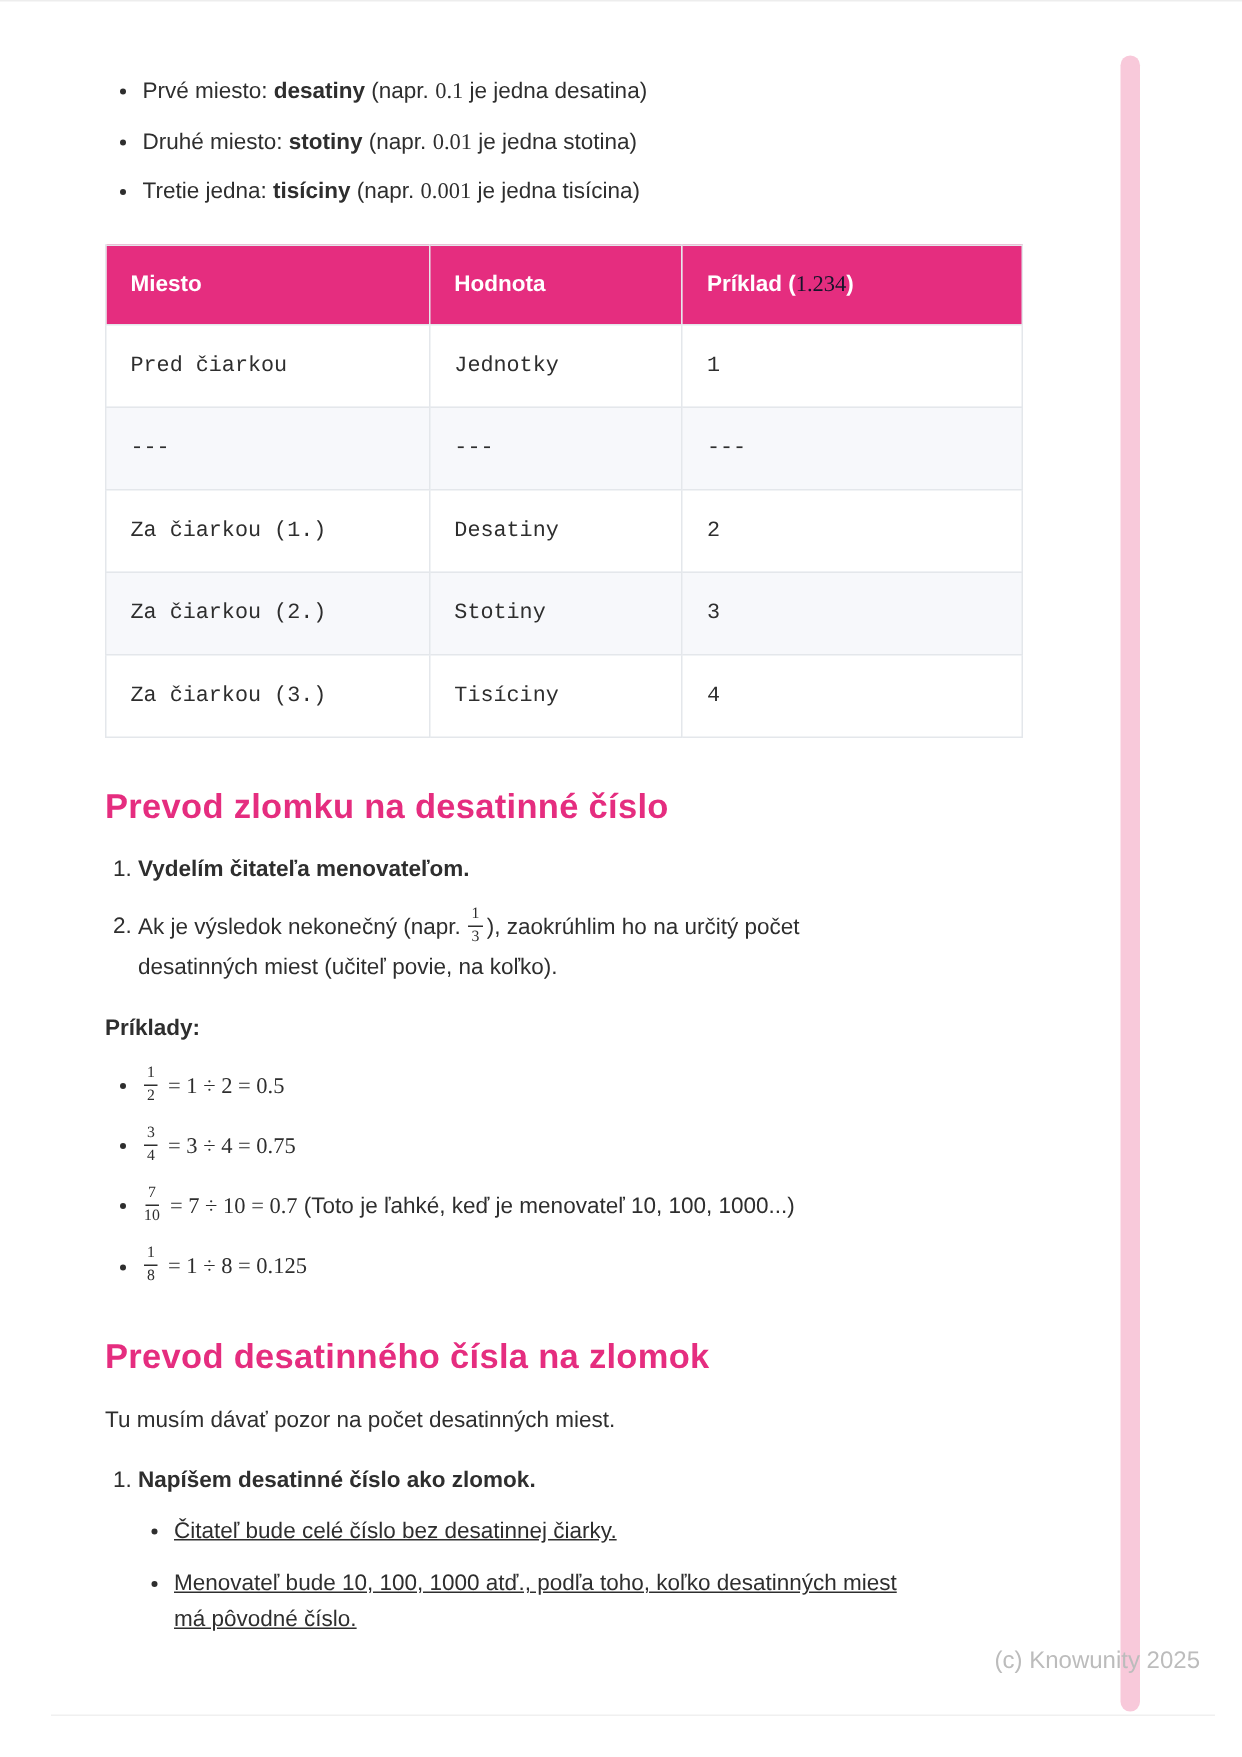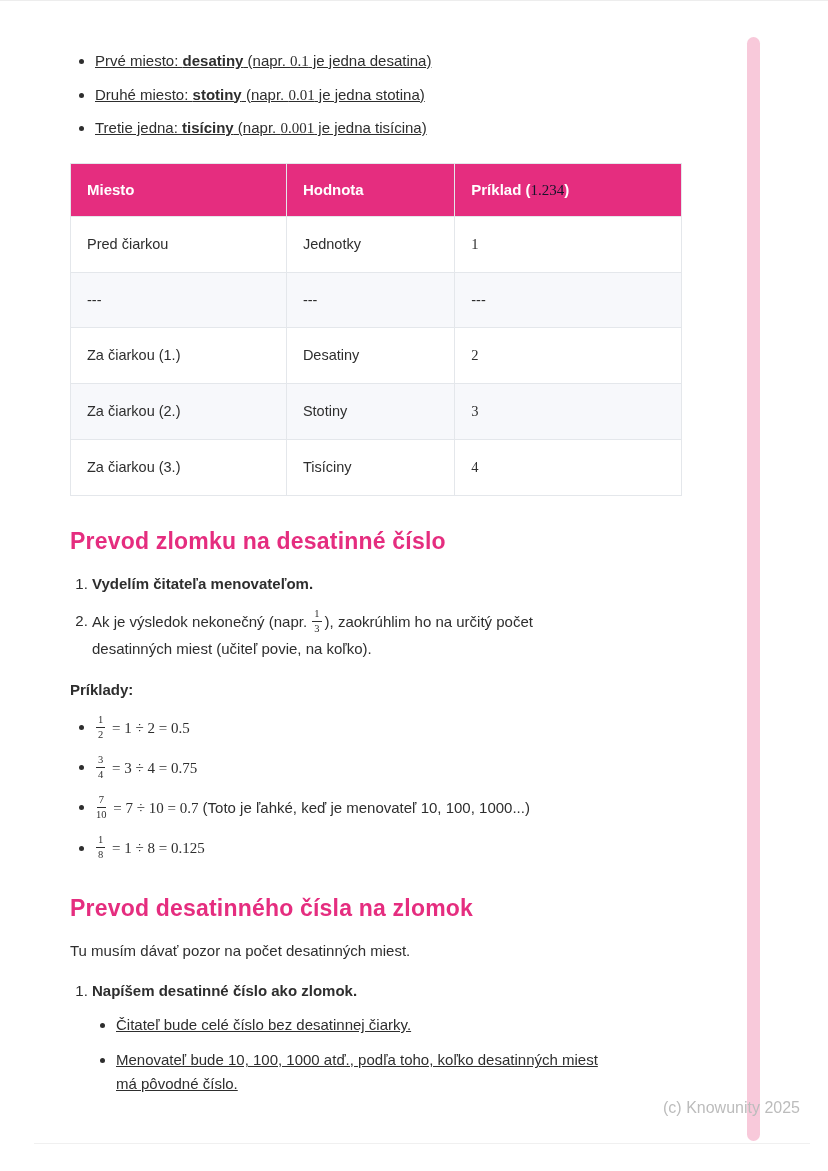--- a/index.html
+++ b/index.html
@@ -11,27 +11,27 @@
   }
   .page { position:absolute; inset:0; border-top:1px solid #ededed; }
   .content { padding:48px 98px 0 70px; }
 
   
   .m { font-family:"Liberation Serif","DejaVu Serif",serif; }
   strong { font-weight:bold; }
 
   
   ul.bullets { list-style:disc; margin:2px 0 24px 0; padding-left:25px; font-size:15px; }
-  ul.bullets > li { margin-bottom:13px; line-height:1.3;text-decoration:underline; }
+  ul.bullets > li { margin-bottom:13px; line-height:1.3; }
 
   
   table.dt { border-collapse:collapse; width:612px; margin:8px 0 0 0; font-size:14.5px; }
   table.dt th, table.dt td { border:1px solid var(--border,#e4e7eb); text-align:left; vertical-align:middle; }
   table.dt th { background:var(--table-header-bg,#e52d7f); color:#ffffff; font-weight:bold; padding:17px 16px; font-size:15px; }
-  table.dt td { padding:19px 16px; background:#ffffff; }
+  table.dt td { padding:19px 16px; background:#ffffff;font-family:Liberation Mono, monospace; }
   table.dt tr.alt td { background:var(--row-alt-bg,#f7f8fb); }
   .hdr-math { color:#15152a; font-weight:normal; }
 
   
   h2.section { color:var(--accent,#e52d7f); font-size:23px; font-weight:bold; margin:32px 0 17px 0; letter-spacing:0.2px; }
 
   p.body { font-size:15px; line-height:1.6; margin:0 0 16px 0; max-width:650px; }
   p.label { font-size:15px; font-weight:bold; margin:2px 0 16px 0; }
 
   ol.steps { margin:0 0 20px 0; padding-left:22px; font-size:15px; }

